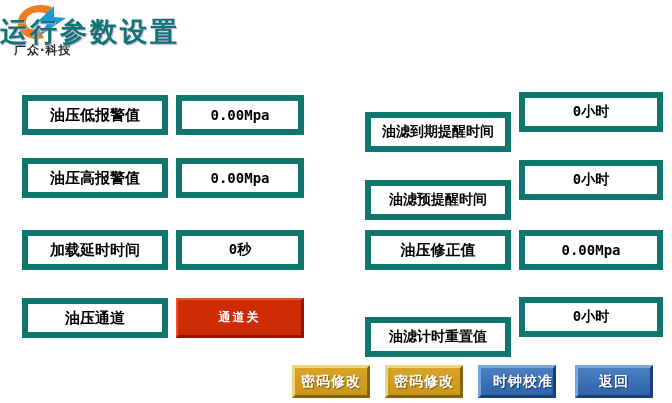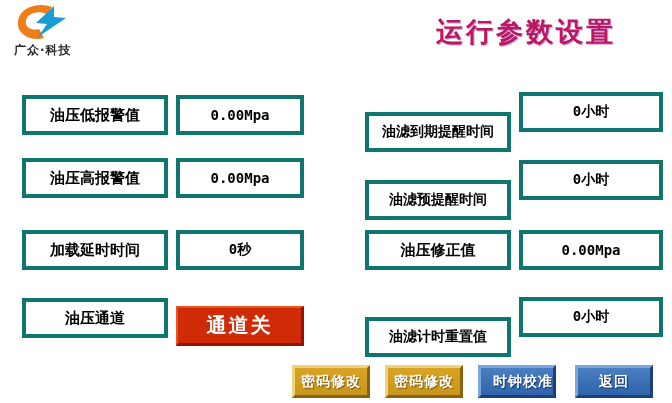--- a/index.html
+++ b/index.html
@@ -42,24 +42,24 @@
     font-weight: bold;
     white-space: nowrap;
   }
 
   
   #title {
     position: absolute;
     left: 0;
     top: 14px;
     width: 616px;
-    text-align: right;
+    text-align: left;
     font-size: 27px;
     font-weight: bold;
-    color: #be185d;
+    color: #0f766e;
     letter-spacing: 3px;
     text-shadow: 1px 1px 0 #c9a6ef;
   }
 
   
   #datetime {
     position: absolute;
     right: 8px;
     top: 8px;
     text-align: left;
@@ -74,21 +74,21 @@
   
   .param-row {
     position: absolute;
     height: 40px;
   }
   .box {
     position: absolute;
     top: 0;
     height: 40px;
     box-sizing: border-box;
-    border: 4px solid #0f766e;
+    border: 6px solid #0f766e;
     background: #ffffff;
     color: #000000;
     display: flex;
     align-items: center;
     justify-content: center;
     font-size: 15px;
     font-weight: bold;
     white-space: nowrap;
   }
   .box.label-box { left: 0; }
@@ -111,35 +111,35 @@
   .r3 { top: 230px; }
   .r4 { top: 298px; }
   .rr1 { top: 92px; }
   .rr2 { top: 160px; }
   .rr3 { top: 230px; }
   .rr4 { top: 297px; }
 
   
   .status-btn {
     position: absolute;
-    top: 8px;
+    top: 0;
     left: 154px;
     width: 128px;
     height: 40px;
     box-sizing: border-box;
     background: #cf2b07;
     border-top: 2px solid #e8571f;
     border-left: 2px solid #e8571f;
     border-right: 3px solid #8f1600;
     border-bottom: 3px solid #8f1600;
     color: #ffffff;
     display: flex;
     align-items: center;
     justify-content: center;
-    font-size: 20px;
+    font-size: 12px;
     font-weight: bold;
     letter-spacing: 2px;
   }
 
   
   .action-btn {
     position: absolute;
     top: 365px;
     width: 78px;
     height: 33px;

